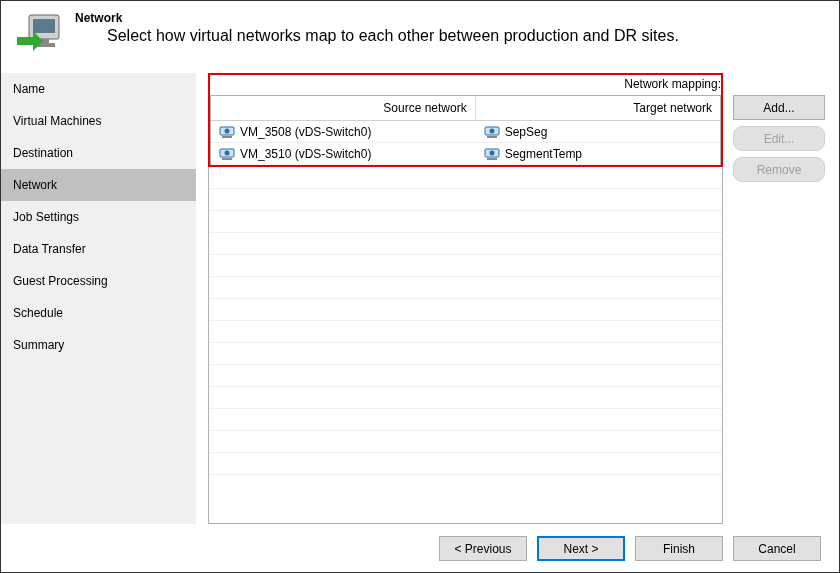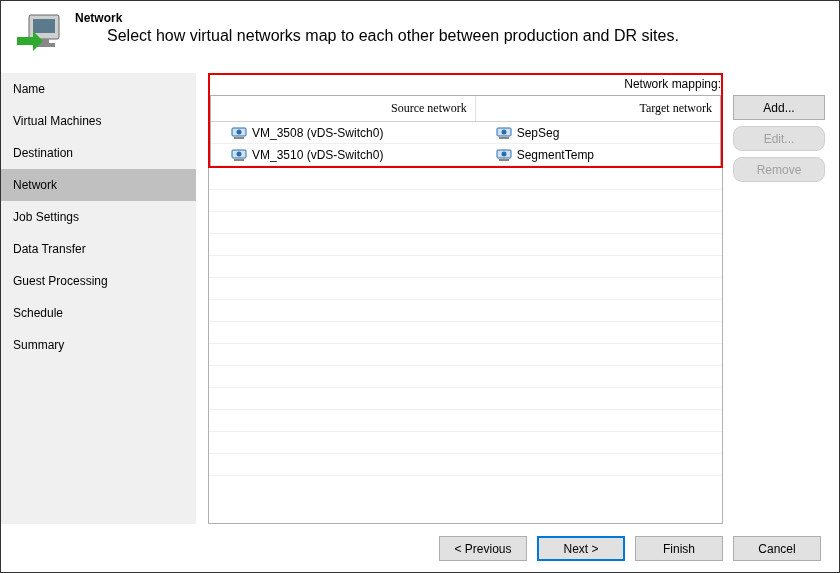--- a/index.html
+++ b/index.html
@@ -84,40 +84,39 @@
   .grid {
     border: 1px solid #b0b0b0;
     background: #fff;
     flex: 1;
     overflow: hidden;
   }
   .grid-header {
     display: flex;
     background: #fff;
     border-bottom: 1px solid #d0d0d0;
-    font-family: Liberation Serif, serif;
   }
   .grid-header .col {
     padding: 5px 8px;
     font-size: 12px;
     border-right: 1px solid #e0e0e0;
   }
   .col-source { width: 52%; }
   .col-target { width: 48%; border-right: none !important; }
   .grid-body {
     height: 100%;
   }
   .grid-row {
     display: flex;
     border-bottom: 1px solid #f0f0f0;
     height: 22px;
     align-items: center;
   }
   .grid-row .cell {
-    padding: 2px 20px;
+    padding: 2px 8px;
     display: flex;
     align-items: center;
     gap: 5px;
     font-size: 12px;
   }
   .cell.col-source { width: 52%; }
   .cell.col-target { width: 48%; }
   .net-icon {
     width: 16px;
     height: 16px;

